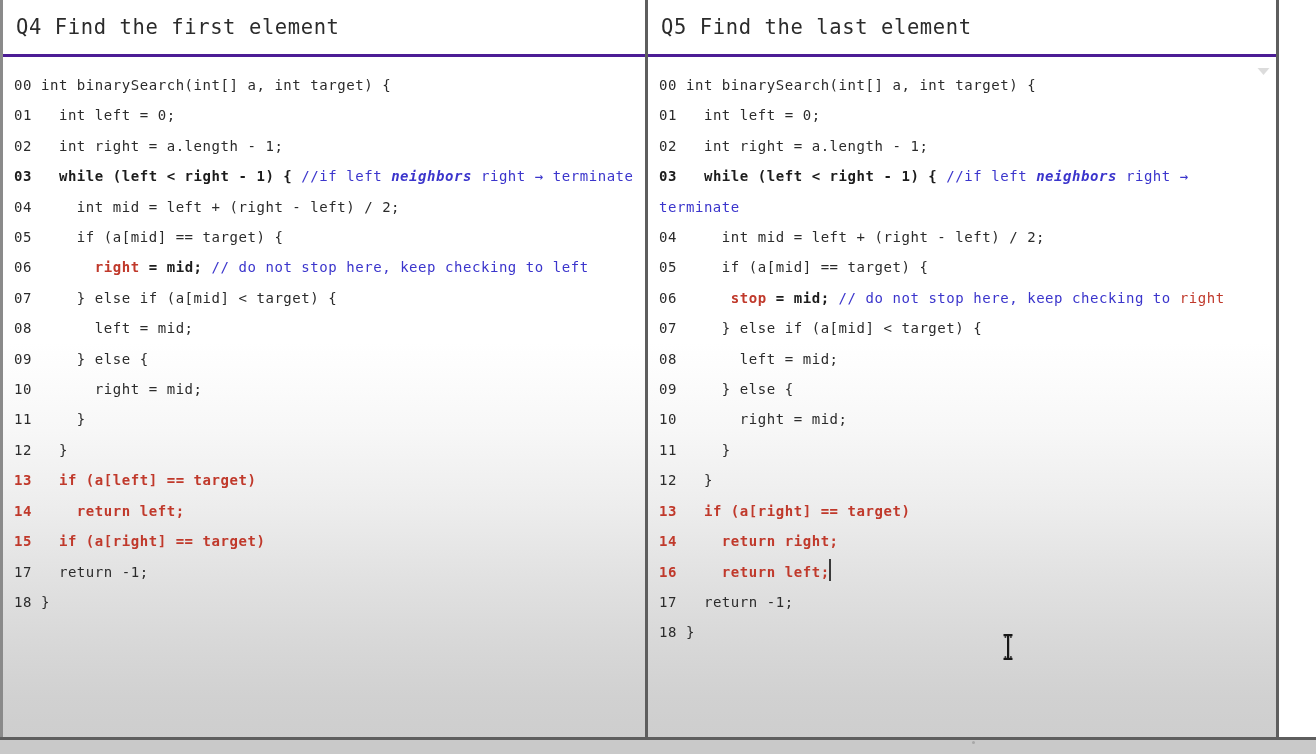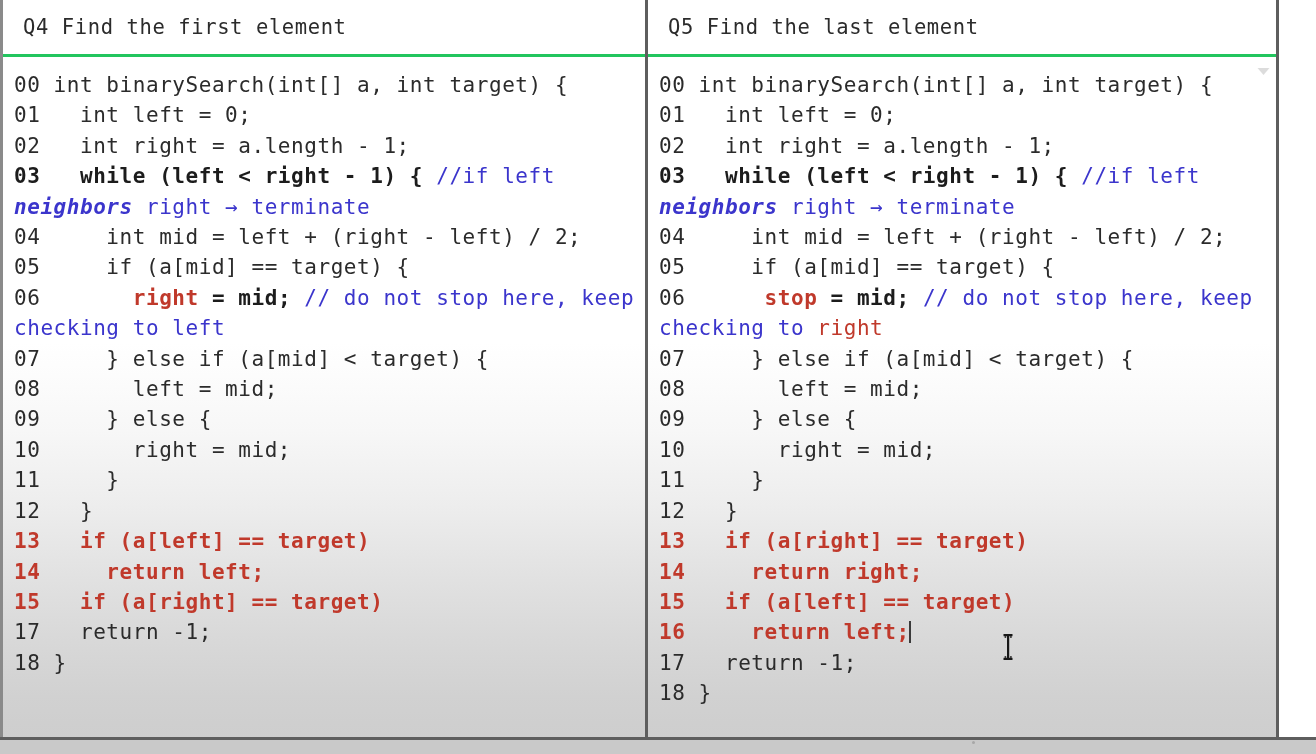--- a/index.html
+++ b/index.html
@@ -44,24 +44,24 @@
   }
   .panel-left  { width: 645px; border-left: 3px solid #8a8a8a; }
   .panel-right { width: 634px; border-left: 3px solid #5e5e5e; border-right: 3px solid #5e5e5e; }
 
   
   .panel-header {
     height: 57px;
     min-height: 57px;
     box-sizing: border-box;
     background: #ffffff;
-    border-bottom: 3px solid #22c55e;
+    border-bottom: 3px solid #4c1d95;
     display: flex;
     align-items: center;
-    padding-left: 20px;
+    padding-left: 13px;
     text-align: center;
   }
   .panel-header-text {
     font-family: "DejaVu Sans Mono", monospace;
     font-size: 20.5px;
     letter-spacing: 0.6px;
     color: #2b2b2b;
     white-space: pre;
   }
 
@@ -78,21 +78,21 @@
         #ededed 66%,
         #e2e2e2 76%,
         #d8d8d8 86%,
         #d1d1d1 94%,
         #cecece 100%);
     overflow: hidden;
   }
 
   .code-line {
     font-family: "DejaVu Sans Mono", monospace;
-    font-size: 21px;
+    font-size: 14px;
     line-height: 30.4px;
     letter-spacing: 0.55px;
     white-space: pre-wrap;
     color: #2b2b2b;
     padding-left: 11px;
     padding-right: 0;
   }
 
   .ln {
     color: #2b2b2b;
@@ -211,21 +211,20 @@
           <div class="code-line"><span class="ln">05</span><span class="tok-plain">     if (a[mid] == target) {</span></div>
           <div class="code-line"><span class="ln">06</span><span class="tok-plain">      </span><span class="tok-red-b">stop</span><span class="tok-bold"> = mid;</span><span class="tok-blue"> // do not stop here, keep checking to </span><span class="tok-red">right</span></div>
           <div class="code-line"><span class="ln">07</span><span class="tok-plain">     } else if (a[mid] &lt; target) {</span></div>
           <div class="code-line"><span class="ln">08</span><span class="tok-plain">       left = mid;</span></div>
           <div class="code-line"><span class="ln">09</span><span class="tok-plain">     } else {</span></div>
           <div class="code-line"><span class="ln">10</span><span class="tok-plain">       right = mid;</span></div>
           <div class="code-line"><span class="ln">11</span><span class="tok-plain">     }</span></div>
           <div class="code-line"><span class="ln">12</span><span class="tok-plain">   }</span></div>
           <div class="code-line"><span class="ln ln-red">13</span><span class="tok-red-b">   if (a[right] == target)</span></div>
           <div class="code-line"><span class="ln ln-red">14</span><span class="tok-red-b">     return right;</span></div>
-          <div class="code-line"><span class="ln ln-red">15</span><span class="tok-red-b">   if (a[left] == target)</span></div>
           <div class="code-line"><span class="ln ln-red">16</span><span class="tok-red-b">     return left;</span><span class="caret"></span></div>
           <div class="code-line"><span class="ln">17</span><span class="tok-plain">   return -1;</span></div>
           <div class="code-line"><span class="ln">18</span><span class="tok-plain"> }</span></div>
         </div>
     </div>
 
   </div>
 
   <span class="mouse-cursor">
     <svg width="14" height="30" viewBox="0 0 14 30">

